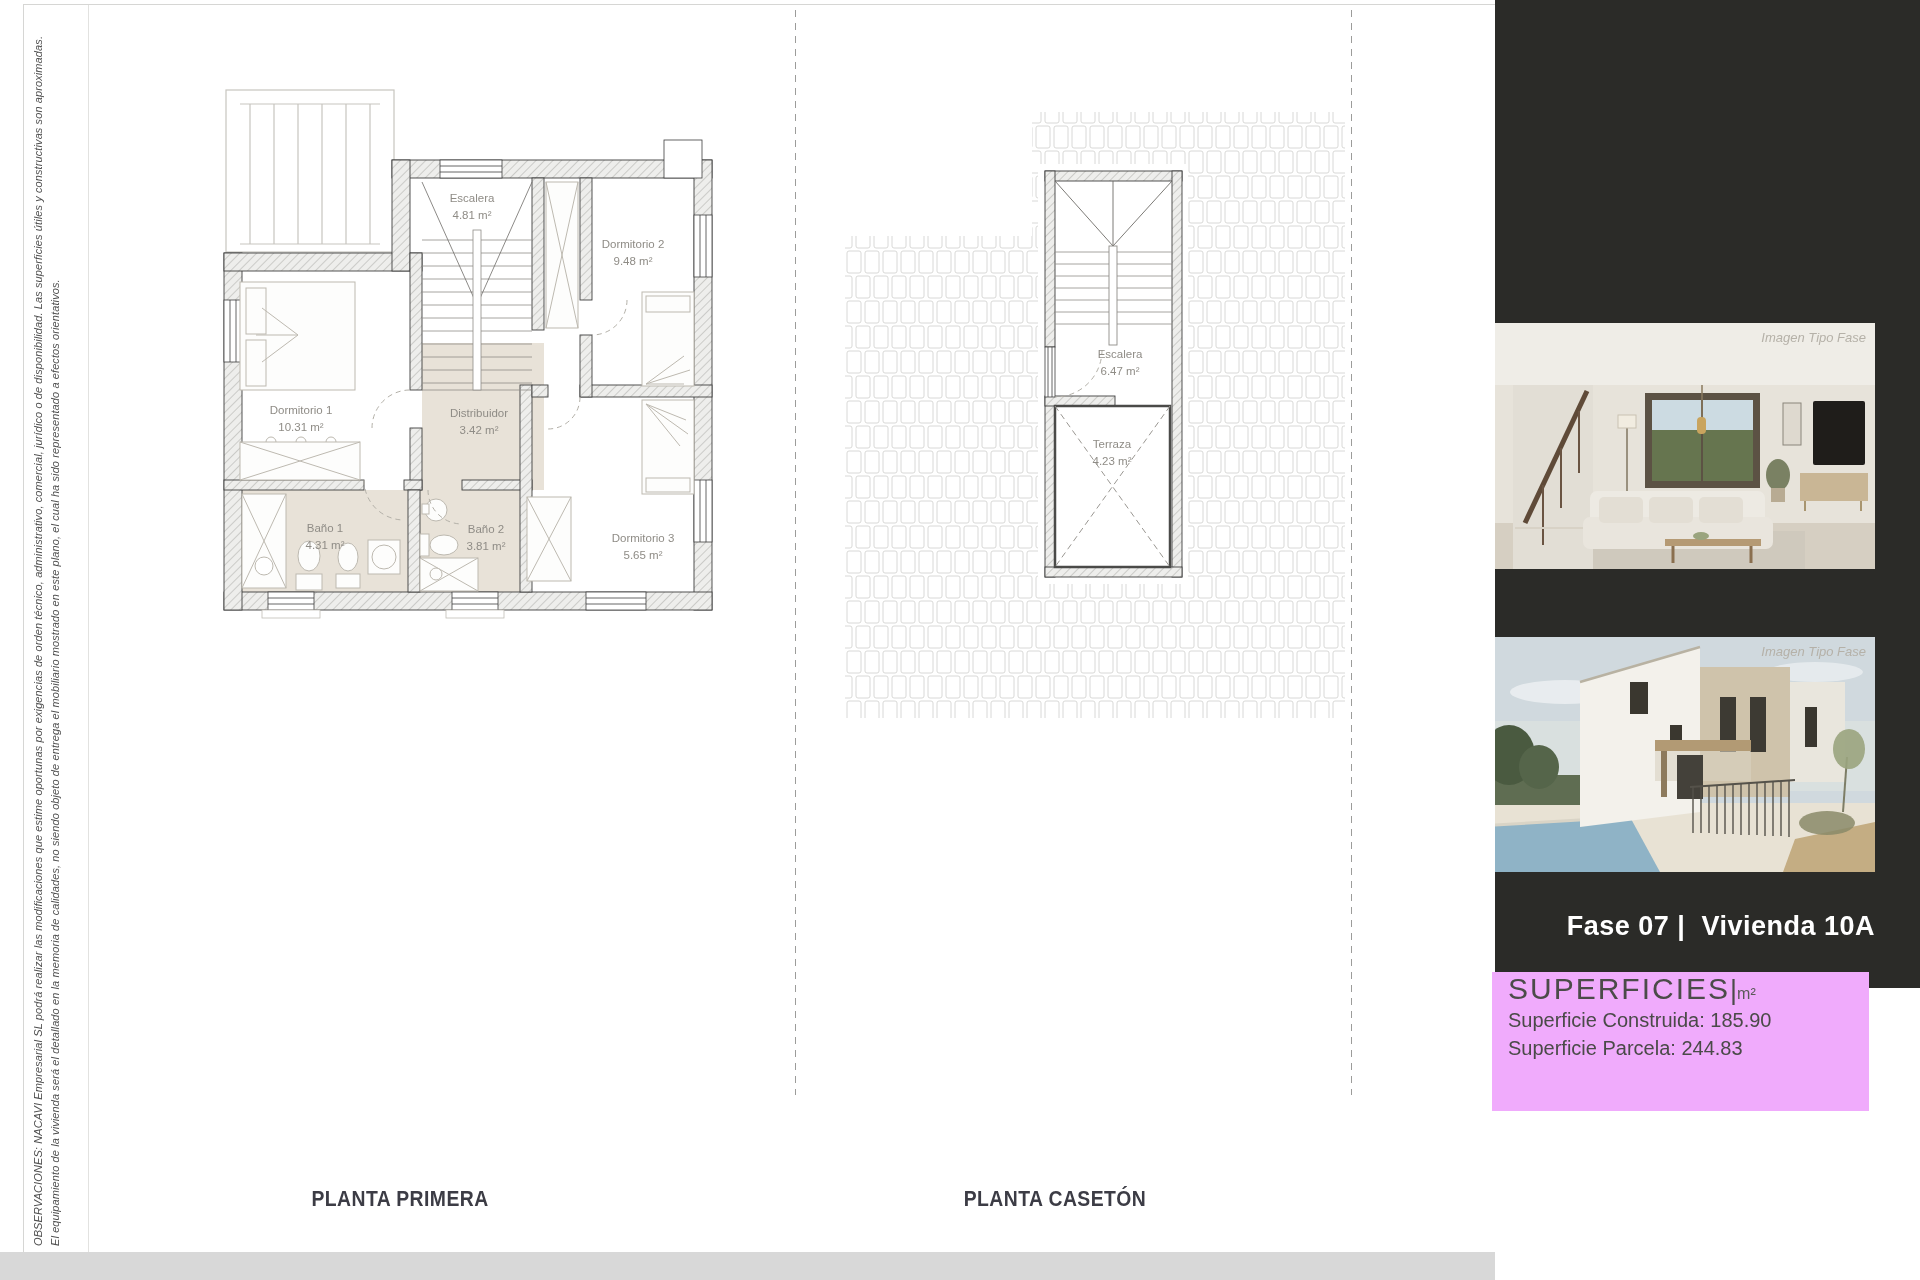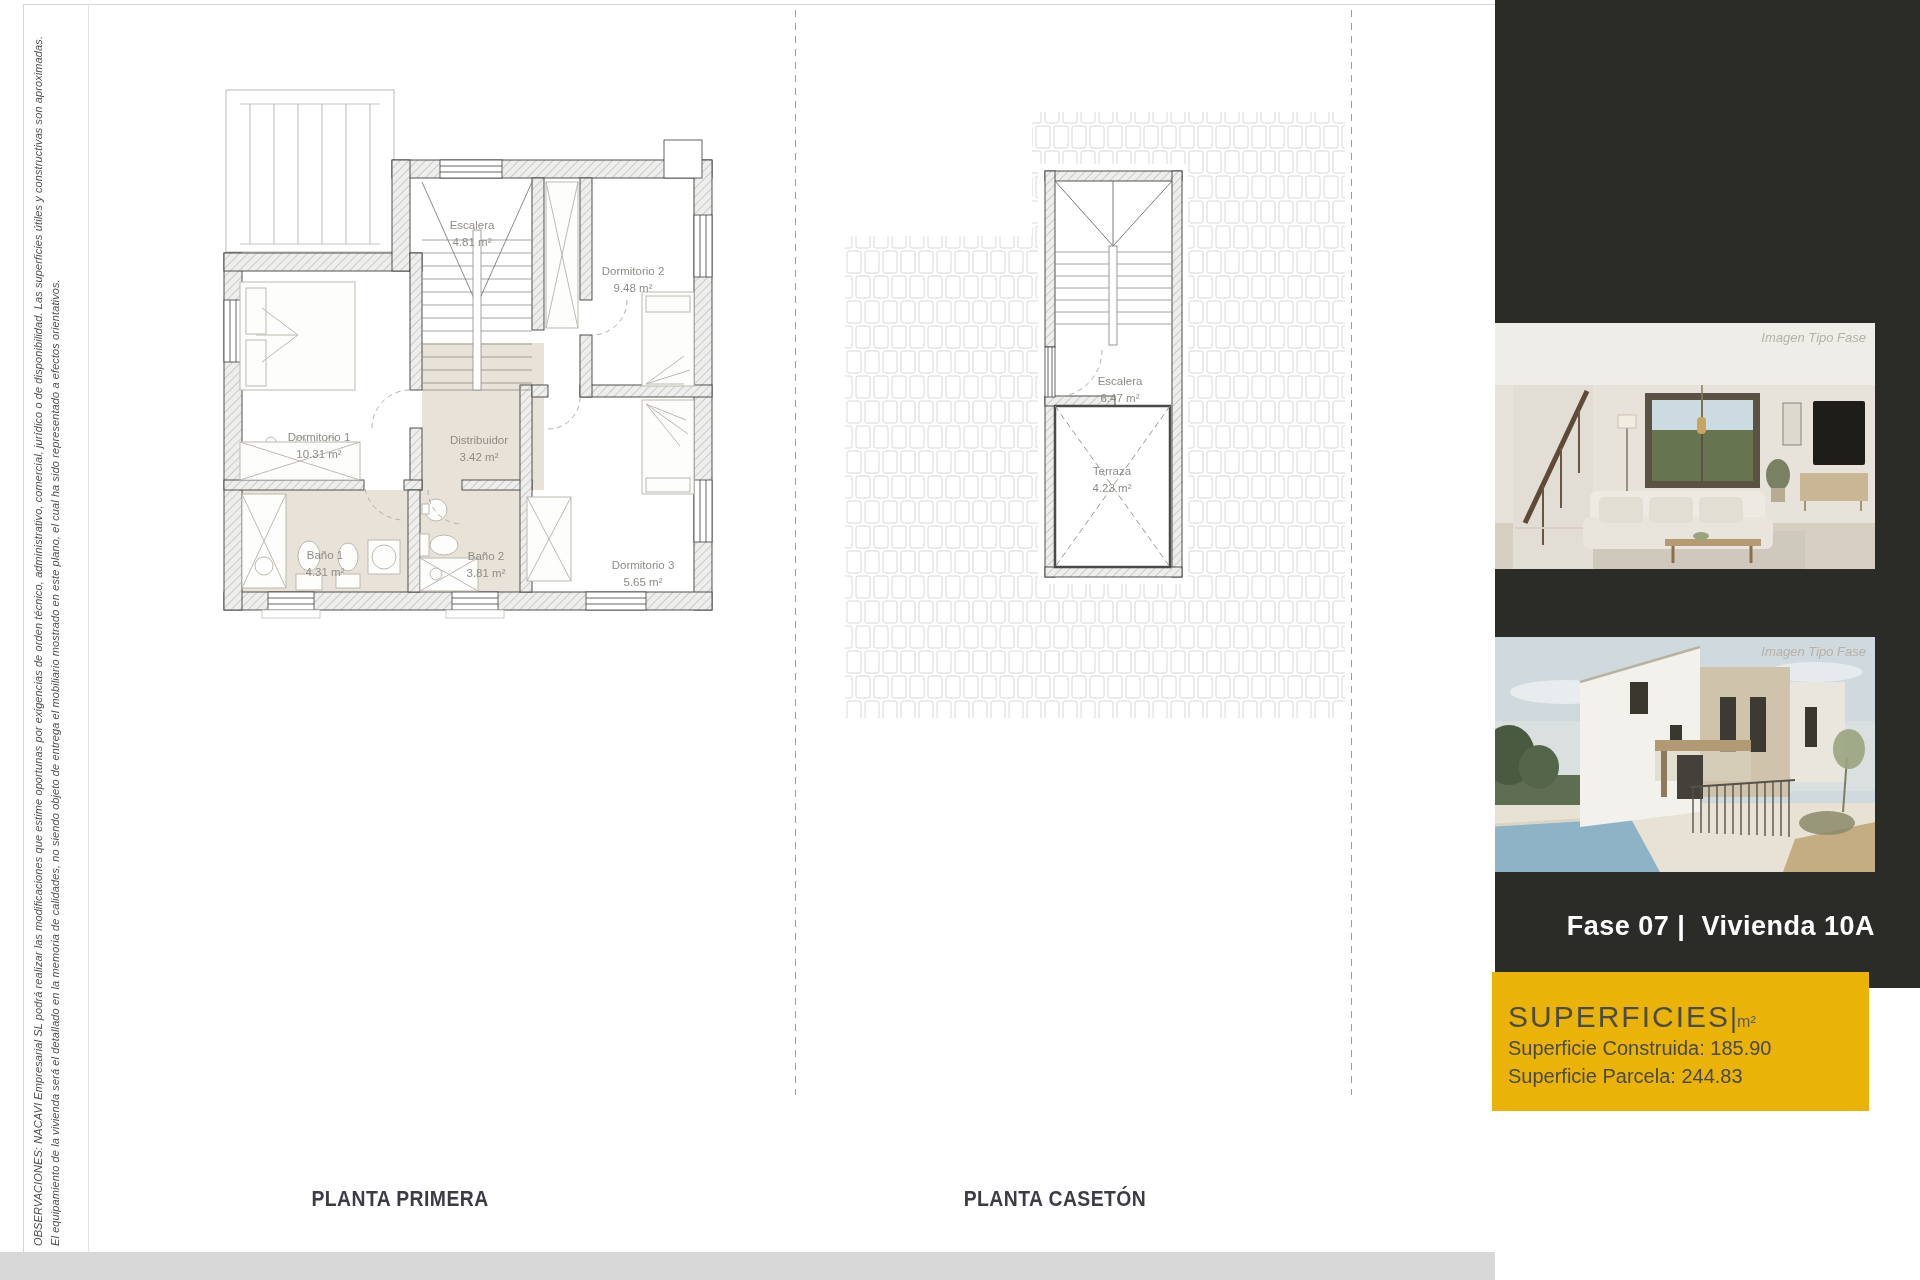--- a/index.html
+++ b/index.html
@@ -13,41 +13,41 @@
   .disclaimer{
     position:absolute;left:30px;top:1246px;width:1190px;
     transform:rotate(-90deg);transform-origin:top left;
     font-style:italic;font-size:11px;line-height:1.55;color:#4f4f4f;
     letter-spacing:.1px;
   }
   .disclaimer div{white-space:nowrap;}
   
   .room-label{
     position:absolute;transform:translateX(-50%);text-align:center;
-    font-size:11.5px;line-height:1.45;color:#8f8c86;white-space:nowrap;z-index:4;margin-top:27px;
+    font-size:11.5px;line-height:1.45;color:#8f8c86;white-space:nowrap;z-index:4;
   }
   
   .plan-title{
     position:absolute;transform:translateX(-50%) scaleX(.88);
     font-size:22px;font-weight:700;letter-spacing:.5px;color:#3c3c45;z-index:4;
   }
   
   .panel{position:absolute;left:1495px;top:0;width:425px;height:988px;background:#2b2b28;z-index:5;}
   .photo{position:absolute;left:0;width:380px;overflow:hidden;background:#d8d4ca;}
   .photo svg{display:block;}
   .watermark{
     position:absolute;top:7px;right:9px;font-style:italic;font-size:13px;color:#b5b1a8;z-index:2;
   }
   .unit-label{
     position:absolute;top:871px;right:45px;color:#ffffff;
     font-size:27px;font-weight:600;letter-spacing:.5px;white-space:pre;margin-top:40px;
   }
   .sup-box{
-    position:absolute;left:-3px;top:972px;width:377px;height:139px;background:#eab308;
-    box-sizing:border-box;padding:28px 0 0 16px;
+    position:absolute;left:-3px;top:972px;width:377px;height:139px;background:#f0abfc;
+    box-sizing:border-box;padding:0 0 0 16px;
   }
   .sup-title{font-size:30px;color:#4b4b49;letter-spacing:2px;}
   .sup-title .pipe{font-size:27px;letter-spacing:0;color:#4b4b49;}
   .sup-title .unit{font-size:16px;letter-spacing:0;color:#5a5a58;}
   .sup-rows{font-size:20px;color:#4a4a48;line-height:1.42;}
   
   .footer-strip{position:absolute;left:0;top:1252px;width:1495px;height:28px;background:#d8d8d8;z-index:1;}
 </style>
 </head>
 <body>
@@ -276,21 +276,21 @@
 </svg>
 
 <div class="room-label" style="left:472px;top:190px">
   <span>Escalera</span><br>
   <span>4.81 m²</span>
 </div>
 <div class="room-label" style="left:633px;top:236px">
   <span>Dormitorio 2</span><br>
   <span>9.48 m²</span>
 </div>
-<div class="room-label" style="left:319px;top:402px">
+<div class="room-label" style="left:301px;top:402px">
   <span>Dormitorio 1</span><br>
   <span>10.31 m²</span>
 </div>
 <div class="room-label" style="left:479px;top:405px">
   <span>Distribuidor</span><br>
   <span>3.42 m²</span>
 </div>
 <div class="room-label" style="left:325px;top:520px">
   <span>Baño 1</span><br>
   <span>4.31 m²</span>

